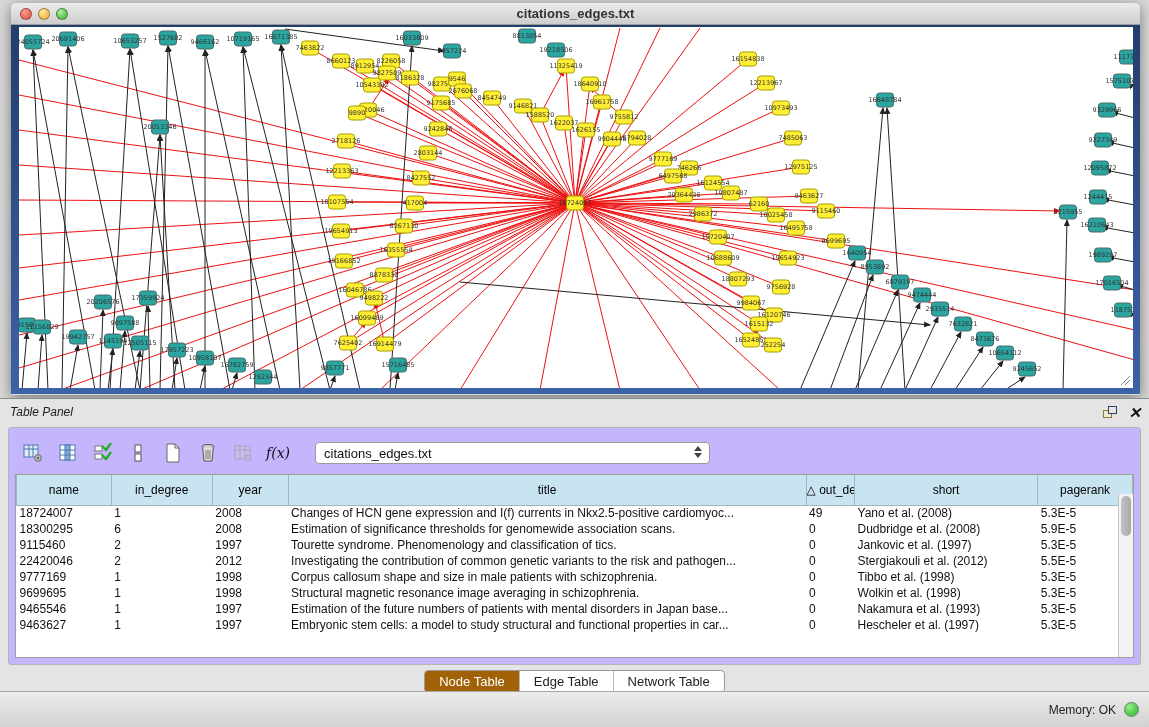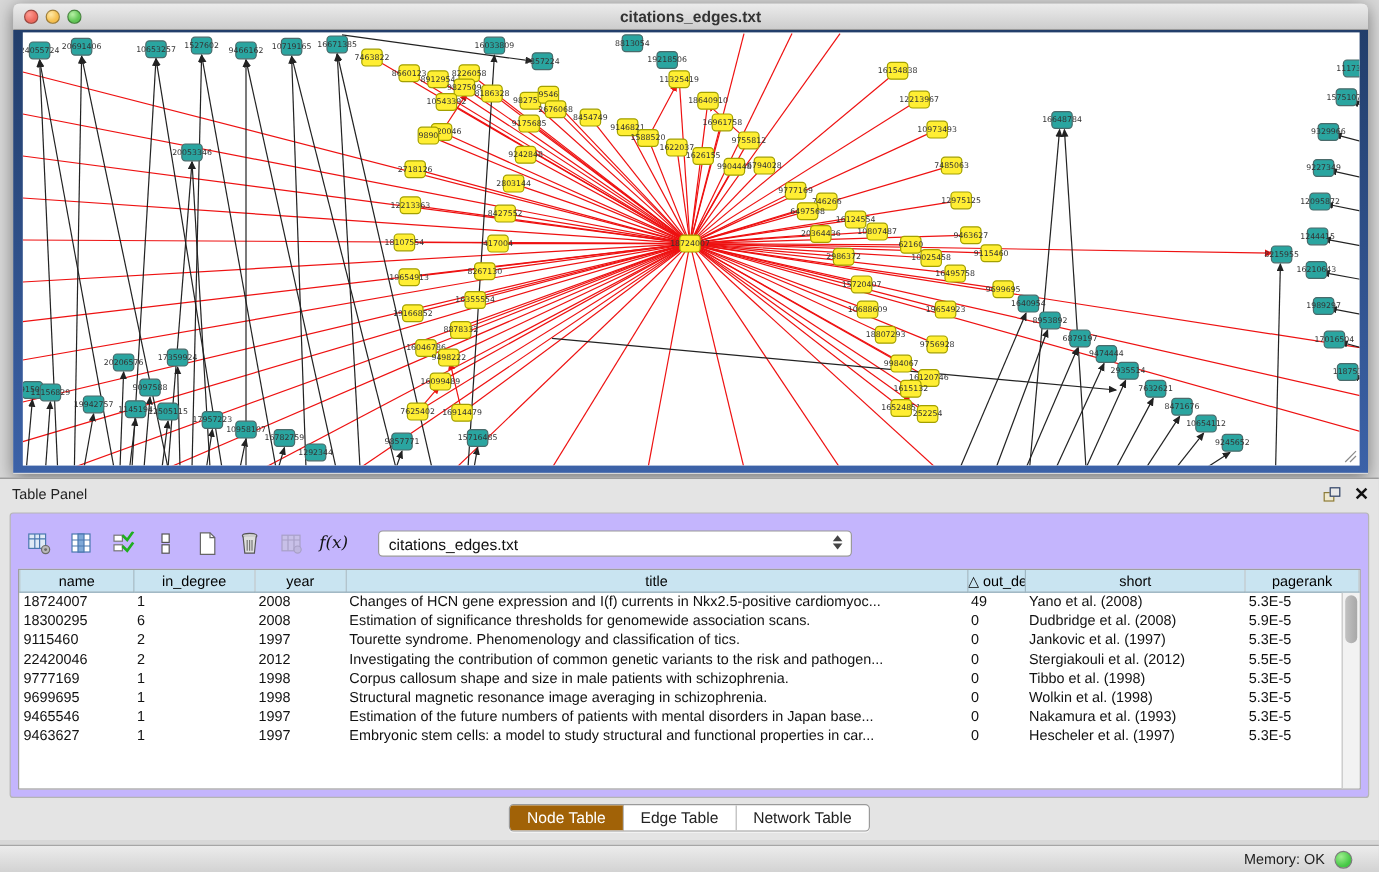--- a/index.html
+++ b/index.html
@@ -25,21 +25,21 @@
   .edge-red   { stroke-width:1; fill:none; }
   .edge-black { stroke-width:1; fill:none; }
   .node-label { font-size:6.5px; fill:#333; text-anchor:middle;
     font-family:"DejaVu Sans", sans-serif; }
   .resize-grip { position:absolute; right:2px; bottom:2px; width:12px; height:12px; }
 
   
   .table-panel { position:absolute; left:0; top:398px; width:1149px; height:302px;
     background:#e4e4e4; border-top:1px solid #8a8a8a; }
   .panel-header { height:22px; padding:4px 8px 0 10px; font-size:12px; color:#222;
-    display:flex; justify-content:space-between; align-items:center; }
+    display:flex; justify-content:space-between; align-items:center;font-style:italic; }
   .panel-header .hdr-icons { display:flex; gap:10px; align-items:center; }
   .panel-body { margin:6px 8px 0 8px; height:238px; background:#c4b5fd;
     border:1px solid #b5b5b5; border-radius:3px; padding:8px 6px 4px 6px; }
 
   .toolbar { display:flex; align-items:center; gap:11px; height:34px; padding-left:6px; }
   .tb-btn { width:24px; height:24px; display:flex; align-items:center; justify-content:center;
     border-radius:3px; }
   .fx { font-size:14px; font-style:italic; font-family:"DejaVu Serif", serif; color:#111; }
   .selector { margin-left:14px; width:395px; height:22px; background:#fff;
     border:1px solid #9a9a9a; border-radius:4px; font-size:13px; color:#111;
@@ -47,39 +47,39 @@
   .selector .spin { position:absolute; right:7px; top:3px; display:flex; flex-direction:column; gap:2px; }
   .selector .spin i { display:block; width:0; height:0; border-left:4px solid transparent;
     border-right:4px solid transparent; }
   .selector .spin .up { border-bottom:5px solid #444; }
   .selector .spin .dn { border-top:5px solid #444; }
 
   .table-wrap { margin-top:4px; background:#fff; border:1px solid #9f9f9f;
     height:184px; position:relative; overflow:hidden; }
   table.grid { border-collapse:collapse; table-layout:fixed; width:1117px; font-size:12px; }
   table.grid th { background:#c9e4f1; border:1px solid #9fb6c2; border-top:none;
-    font-weight:normal; height:18px; text-align:center; overflow:hidden; white-space:nowrap; }
+    font-weight:normal; height:30px; text-align:center; overflow:hidden; white-space:nowrap; }
   table.grid td { height:16px; padding:0 3px; overflow:hidden; white-space:nowrap;
     text-overflow:ellipsis; color:#111; }
   .vscroll { position:absolute; right:0; top:19px; bottom:0; width:15px;
     background:#f2f2f2; border-left:1px solid #c5c5c5; }
   .vscroll .thumb { position:absolute; left:2px; top:2px; width:10px; height:40px;
     background:linear-gradient(90deg,#c2c2c2,#a8a8a8); border-radius:6px; }
 
   .tabbar { height:32px; display:flex; align-items:center; justify-content:center; }
   .seg { display:flex; border:1px solid #9a9a9a; border-radius:4px; overflow:hidden;
     background:#fff; box-shadow:0 1px 0 rgba(255,255,255,.7); }
   .seg .seg-btn { font-size:13px; padding:3px 14px; color:#222; border-right:1px solid #b9b9b9; }
   .seg .seg-btn:last-child { border-right:none; }
   .seg .active { background:#a16207; color:#fff; }
 
   
-  .statusbar { position:absolute; left:0; bottom:0; width:1149px; height:23px;
+  .statusbar { position:absolute; left:0; bottom:0; width:1149px; height:36px;
     background:linear-gradient(#ececec,#d2d2d2); border-top:1px solid #a6a6a6;
-    display:flex; align-items:center; justify-content:flex-end; gap:8px; padding-right:22px;
+    display:flex; align-items:center; justify-content:flex-end; gap:8px; padding-right:10px;
     font-size:12px; color:#222; }
   .led { width:15px; height:15px; border-radius:50%; border:1px solid #7b7b7b;
     background:radial-gradient(circle at 35% 30%, #9dee8d, #45c845 65%); }
 
   
   .float-icon { width:15px; height:13px; position:relative; }
   .float-icon .sq1 { position:absolute; left:0; top:4px; width:9px; height:8px;
     border:1px solid #8a7b3a; background:#efe9cf; }
   .float-icon .sq2 { position:absolute; left:5px; top:0; width:9px; height:8px;
     border:1px solid #2c3f63; background:#e8e8e8; }

